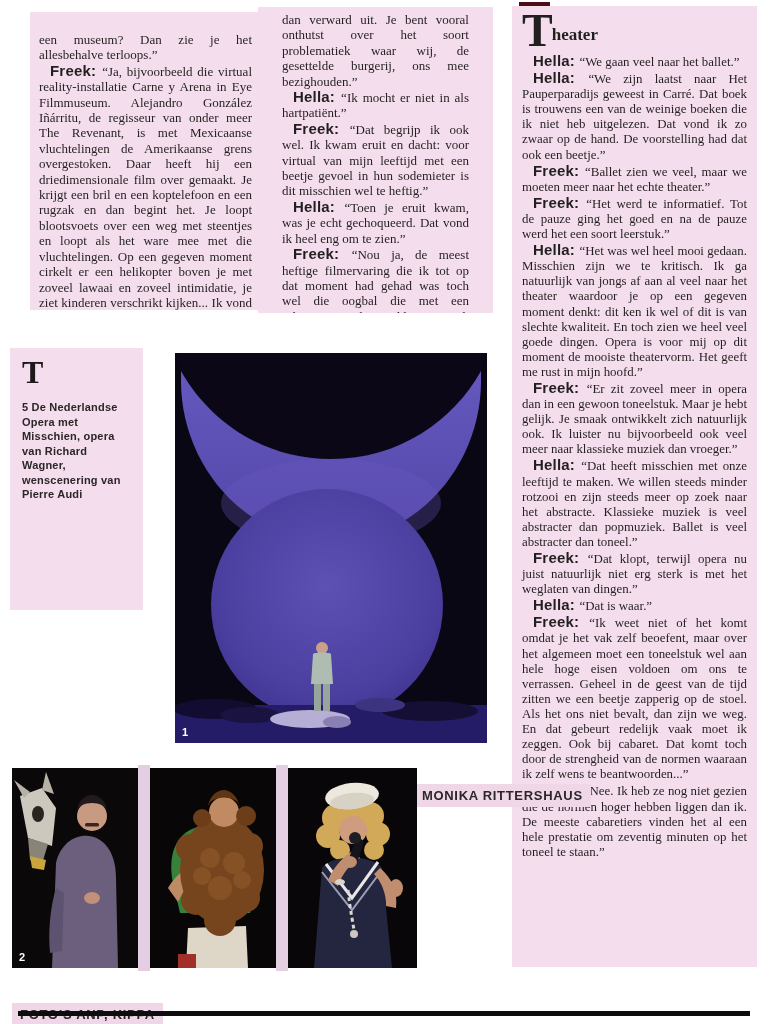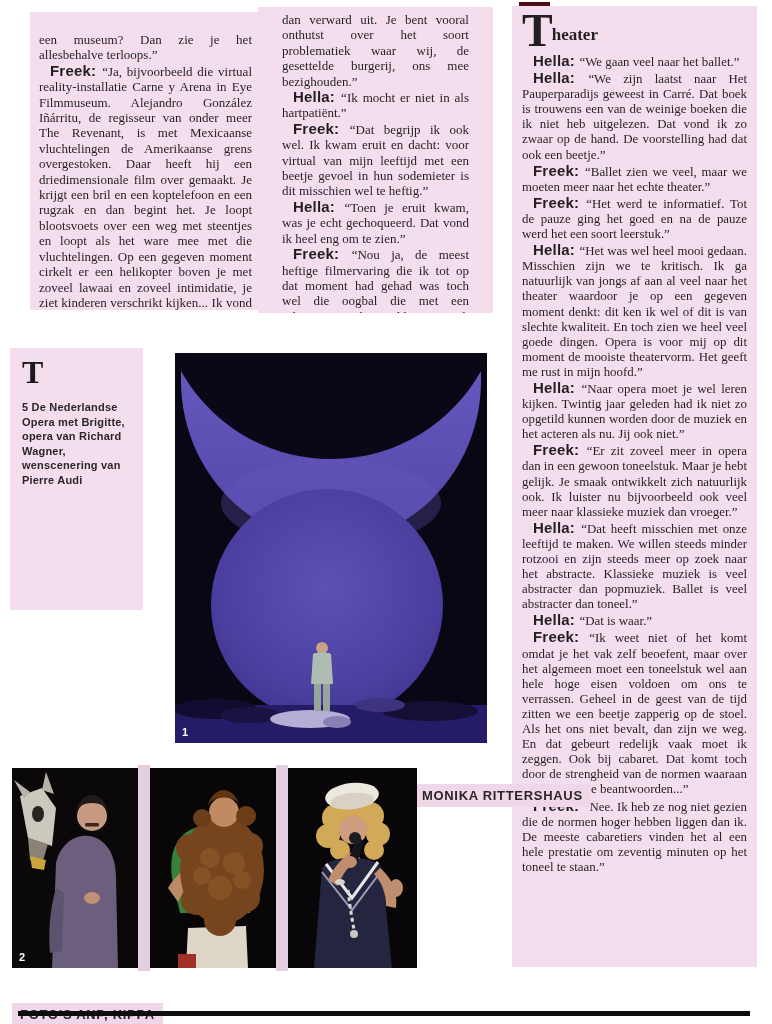--- a/index.html
+++ b/index.html
@@ -90,33 +90,33 @@
   </div>
 
 <div class="col col-right">
   <div class="theater-heading"><span class="dropcap-big">T</span><span class="heading-rest">heater</span></div>
   <div>
       <p class="para"><span class="speaker">Hella:&nbsp;</span><span>“We gaan veel naar het ballet.”</span></p>
       <p class="para"><span class="speaker">Hella:&nbsp;</span><span>“We zijn laatst naar </span><span class="it">Het Pauperparadijs</span><span> geweest in Carré. Dat boek is trouwens een van de weinige boeken die ik niet heb uitgelezen. Dat vond ik zo zwaar op de hand. De voorstelling had dat ook een beetje.”</span></p>
       <p class="para"><span class="speaker">Freek:&nbsp;</span><span>“Ballet zien we veel, maar we moeten meer naar het echte theater.”</span></p>
       <p class="para"><span class="speaker">Freek:&nbsp;</span><span>“Het werd te informatief. Tot de pauze ging het goed en na de pauze werd het een soort leerstuk.”</span></p>
       <p class="para"><span class="speaker">Hella:&nbsp;</span><span>“Het was wel heel mooi gedaan. Misschien zijn we te kritisch. Ik ga natuurlijk van jongs af aan al veel naar het theater waardoor je op een gegeven moment denkt: dit ken ik wel of dit is van slechte kwaliteit. En toch zien we heel veel goede dingen. Opera is voor mij op dit moment de mooiste theatervorm. Het geeft me rust in mijn hoofd.”</span></p>
-      <p class="para"><span class="speaker">Hella:&nbsp;</span><span>“Naar opera moet je wel leren kijken. Twintig jaar geleden had ik niet zo opgetild kunnen worden door de muziek en het acteren als nu. Jij ook niet.”</span></p>
       <p class="para"><span class="speaker">Freek:&nbsp;</span><span>“Er zit zoveel meer in opera dan in een gewoon toneelstuk. Maar je hebt gelijk. Je smaak ontwikkelt zich natuurlijk ook. Ik luister nu bijvoorbeeld ook veel meer naar klassieke muziek dan vroeger.”</span></p>
       <p class="para"><span class="speaker">Hella:&nbsp;</span><span>“Dat heeft misschien met onze leeftijd te maken. We willen steeds minder rotzooi en zijn steeds meer op zoek naar het abstracte. Klassieke muziek is veel abstracter dan popmuziek. Ballet is veel abstracter dan toneel.”</span></p>
+      <p class="para"><span class="speaker">Freek:&nbsp;</span><span>“Dat klopt, terwijl opera nu juist natuurlijk niet erg sterk is met het weglaten van dingen.”</span></p>
       <p class="para"><span class="speaker">Hella:&nbsp;</span><span>“Dat is waar.”</span></p>
       <p class="para"><span class="speaker">Freek:&nbsp;</span><span>“Ik weet niet of het komt omdat je het vak zelf beoefent, maar over het algemeen moet een toneelstuk wel aan hele hoge eisen voldoen om ons te verrassen. Geheel in de geest van de tijd zitten we een beetje zapperig op de stoel. Als het ons niet bevalt, dan zijn we weg. En dat gebeurt redelijk vaak moet ik zeggen. Ook bij cabaret. Dat komt toch door de strengheid van de normen waaraan ik zelf wens te beantwoorden...”</span></p>
       <p class="para"><span class="speaker">Freek:&nbsp;</span><span>“Nee. Ik heb ze nog niet gezien die de normen hoger hebben liggen dan ik. De meeste cabaretiers vinden het al een hele prestatie om zeventig minuten op het toneel te staan.”</span></p>
     </div>
 </div>
 
 <div class="capbox">
   <div class="cap-T">T</div>
   <div>
-      <p class="para"><span>5 De Nederlandse Opera met </span><span class="it">Brigitte,</span><span> opera van Richard Wagner, wenscenering van Pierre Audi</span></p>
+      <p class="para"><span>5 De Nederlandse Opera met </span><span class="it">Misschien,</span><span> opera van Richard Wagner, wenscenering van Pierre Audi</span></p>
     </div>
 </div>
 
 <div class="photo photo-opera">
   <svg width="312" height="390" viewBox="0 0 312 390">
     <defs>
       <radialGradient id="sg" cx="50%" cy="42%" r="65%">
         <stop offset="0%" stop-color="#5d51b4"></stop>
         <stop offset="70%" stop-color="#4b3fa0"></stop>
         <stop offset="100%" stop-color="#3e338e"></stop>

